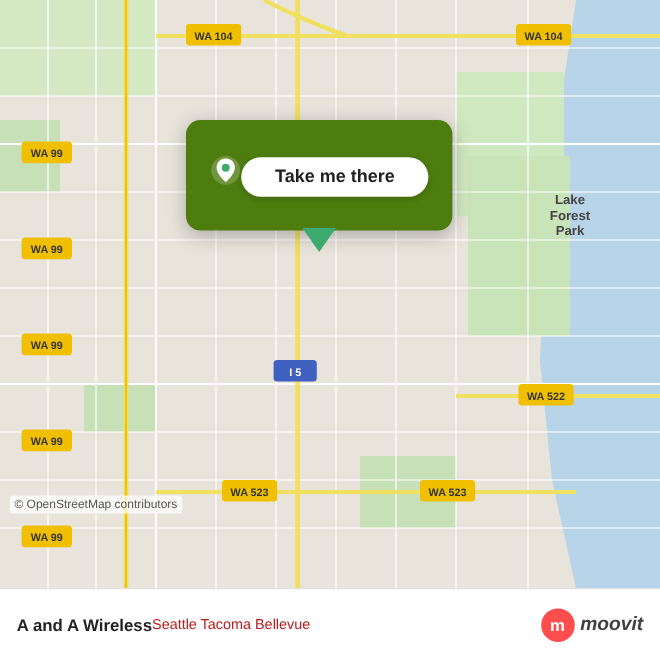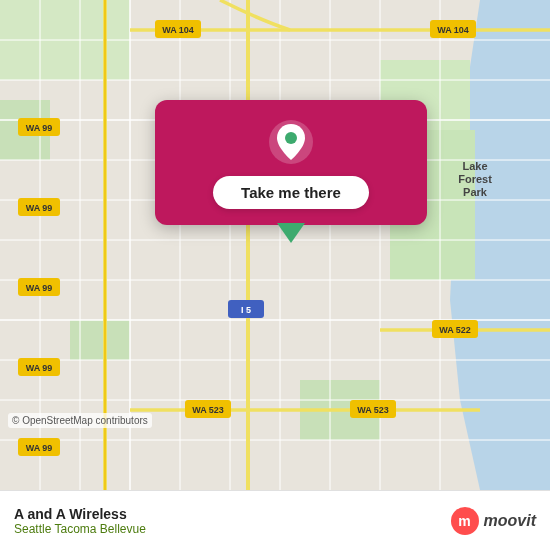--- a/index.html
+++ b/index.html
@@ -25,25 +25,25 @@
       height: 100%;
       position: absolute;
       top: 0; left: 0;
     }
 
     
     #popup-card {
       position: absolute;
       top: 100px;
       left: 155px;
-      width: 272px;
-      background: #be185d;
+      width: 222px;
+      background: #4d7c0f;
       border-radius: 12px;
       display: flex;
-      flex-direction: column;
+      flex-direction: row;
       align-items: center;
       padding: 18px 20px 16px;
       box-shadow: 0 4px 16px rgba(0,0,0,0.25);
       cursor: pointer;
     }
 
     #popup-card::after {
       content: '';
       position: absolute;
       bottom: -18px;
@@ -82,32 +82,32 @@
       background: white;
       display: flex;
       align-items: center;
       padding: 0 14px;
       border-top: 1px solid #e0e0e0;
       justify-content: space-between;
     }
 
     #bottom-left {
       display: flex;
-      flex-direction: column;
+      flex-direction: row;
     }
 
     #business-name {
       font-size: 14px;
       font-weight: 700;
       color: #222;
     }
 
     #business-location {
       font-size: 12px;
-      color: #4d7c0f;
+      color: #b91c1c;
     }
 
     #moovit-logo {
       display: flex;
       align-items: center;
       gap: 5px;
     }
 
     .moovit-m {
       background: #ff4d4d;

